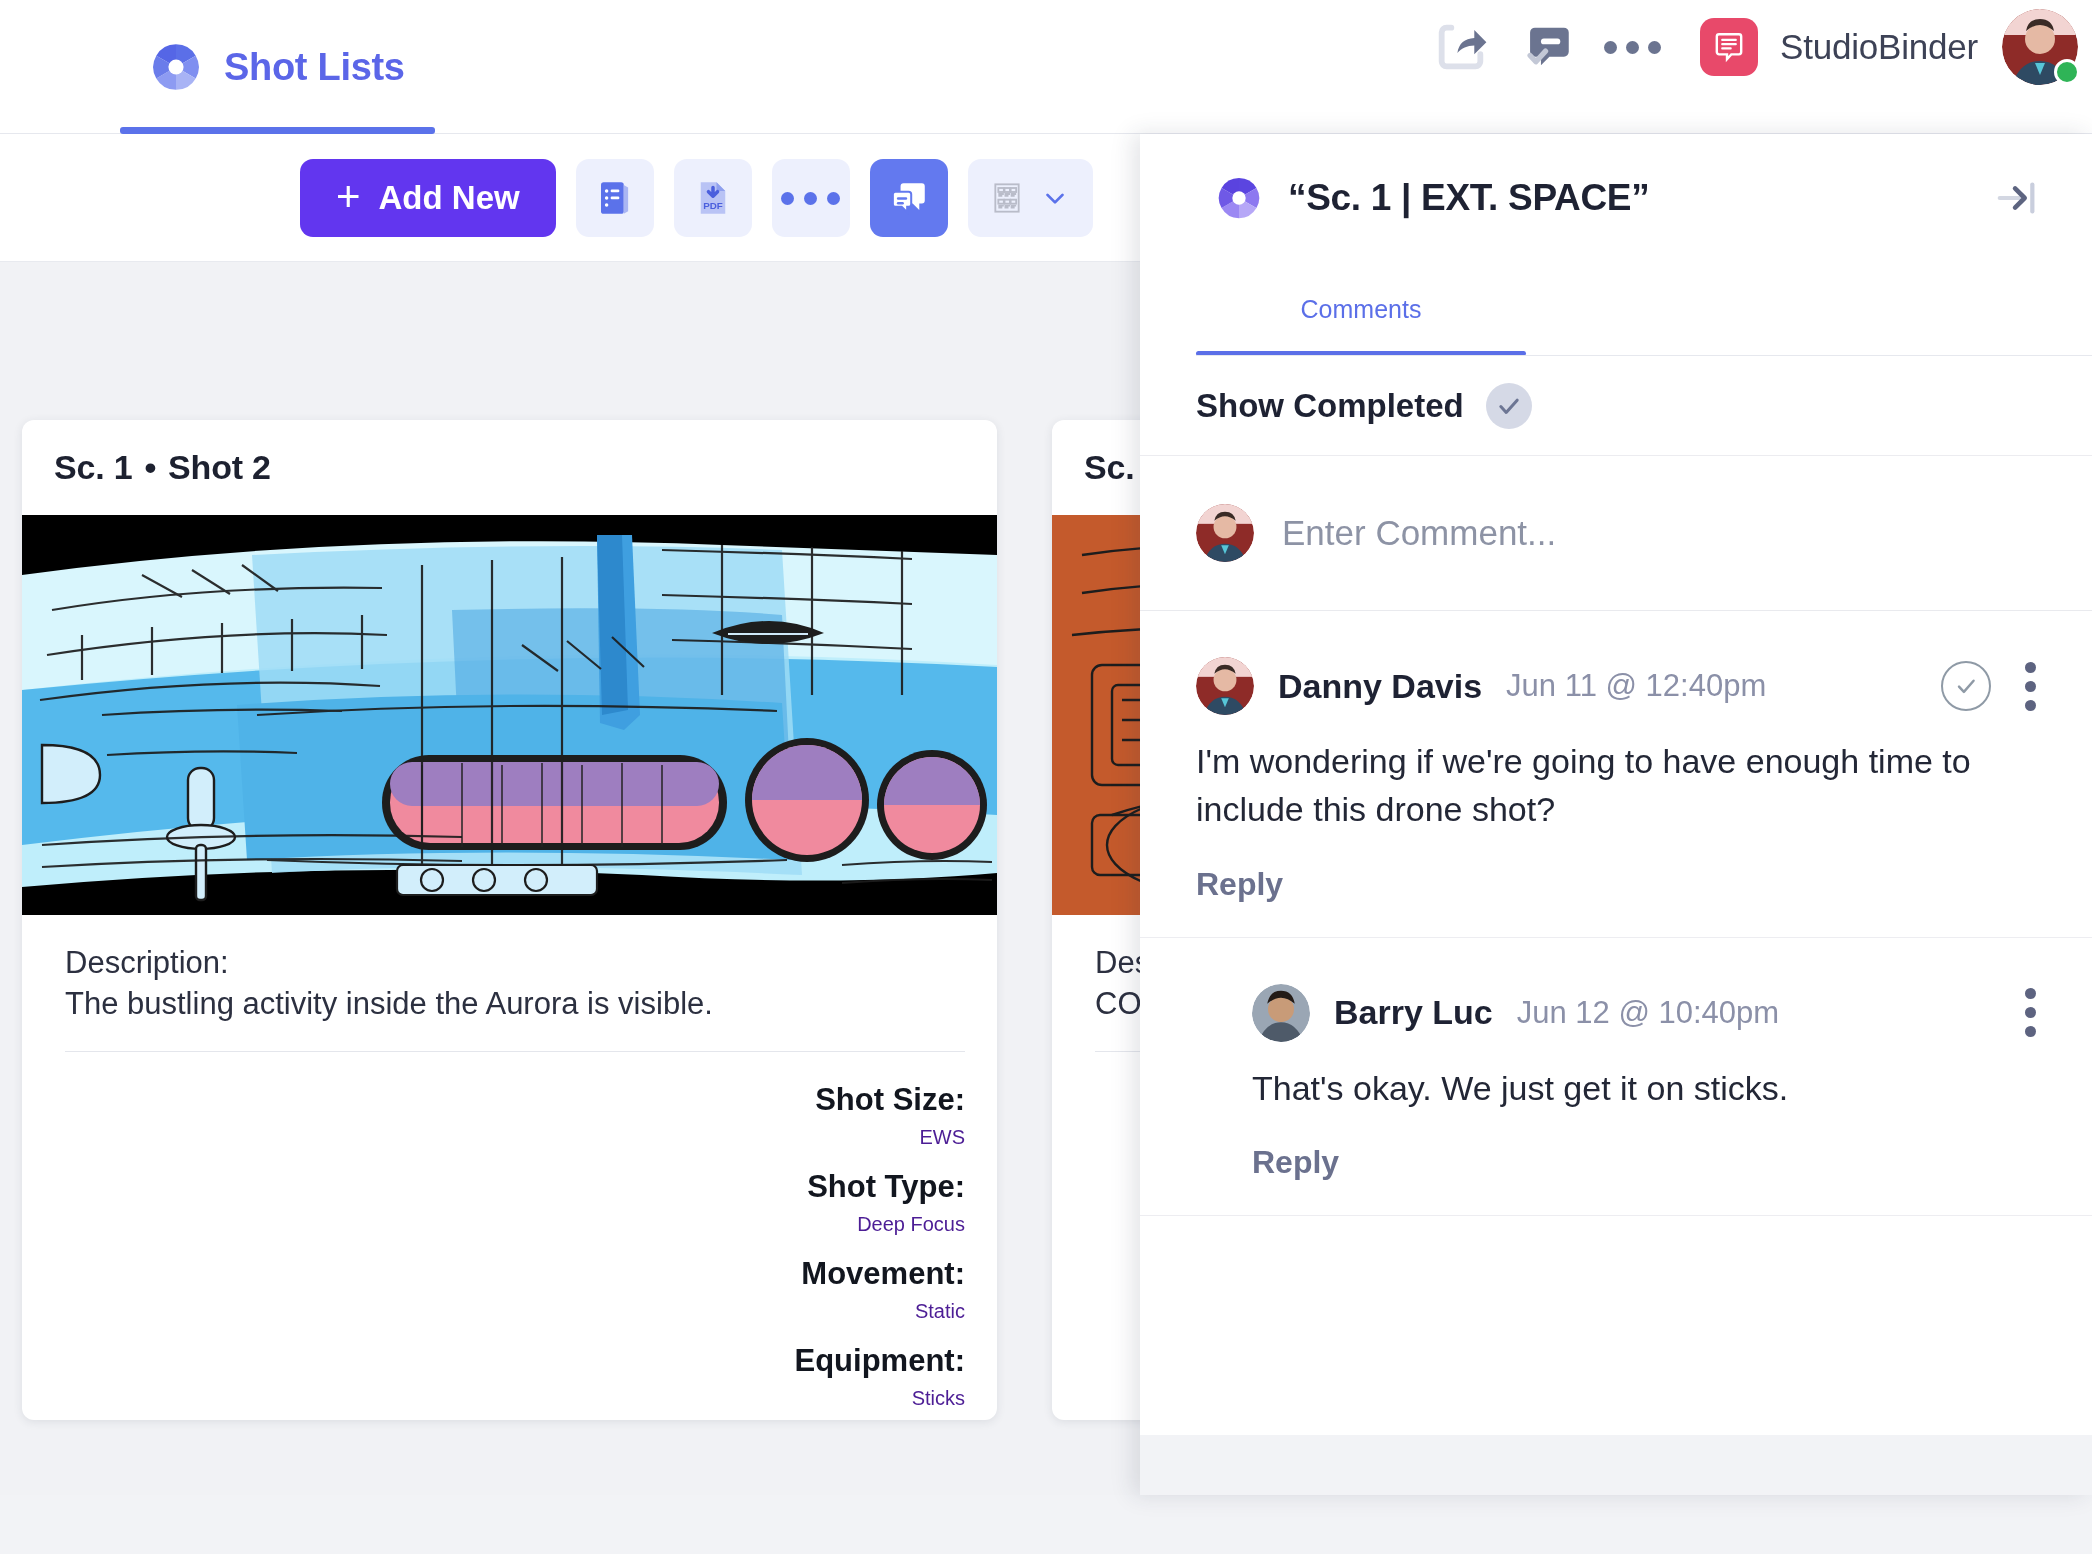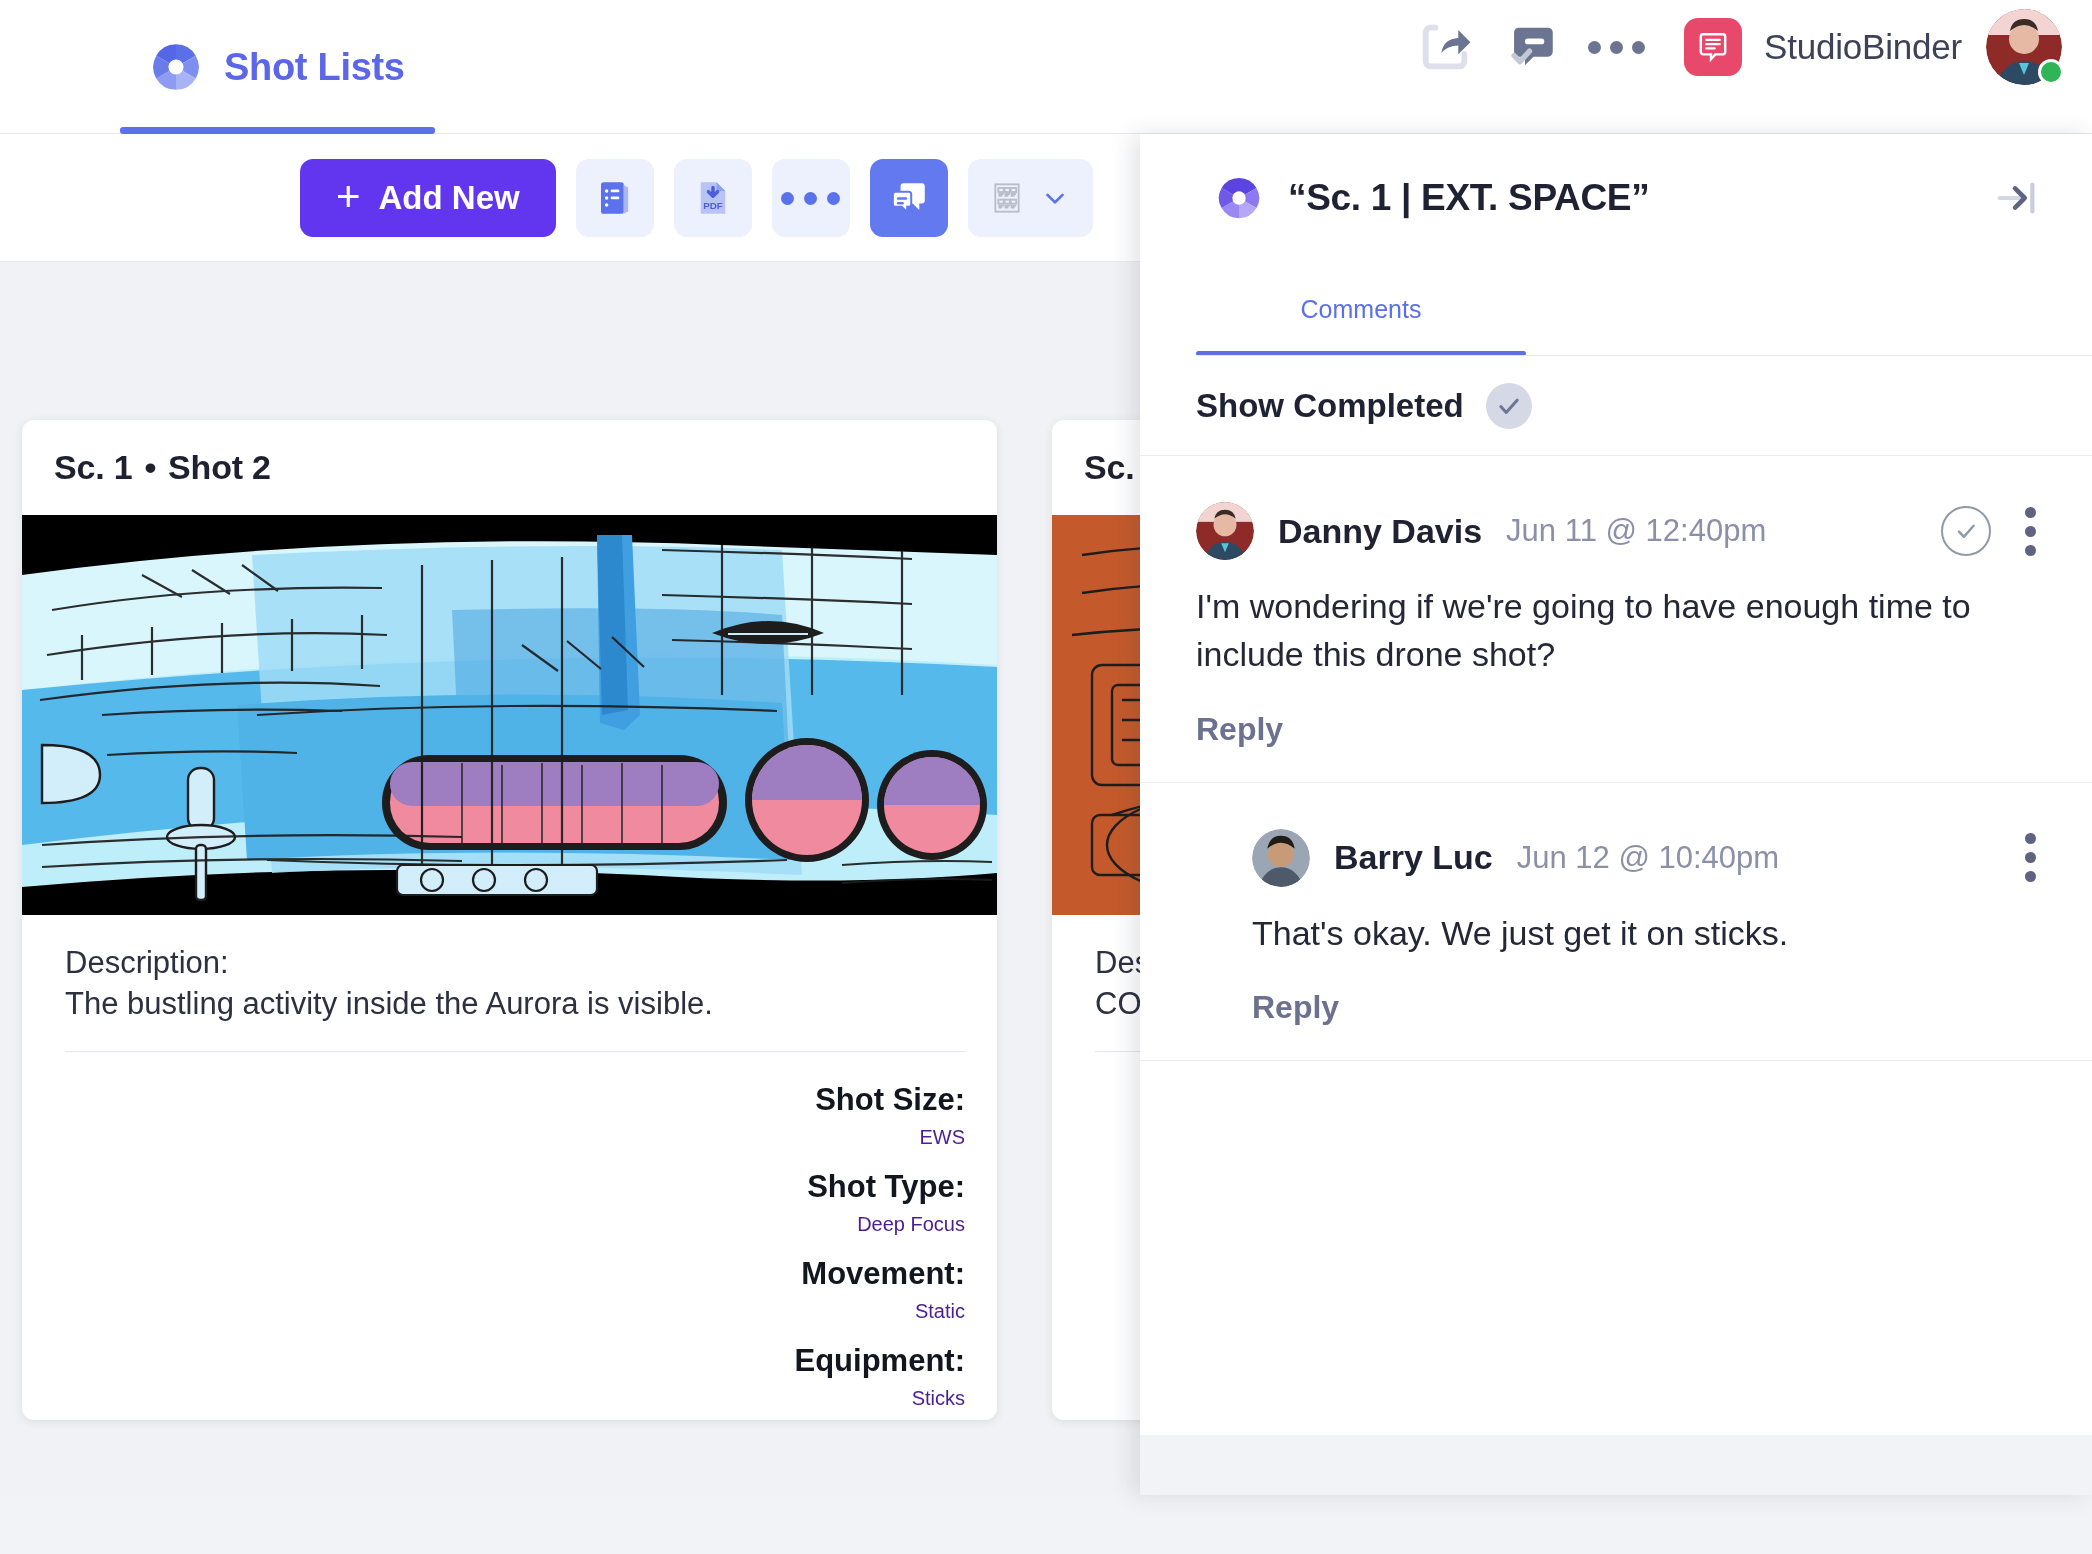--- a/index.html
+++ b/index.html
@@ -27,21 +27,21 @@
     position: absolute; left: 0; bottom: 0; width: 100%; height: 7px;
     background: #5b72ea; border-radius: 3px;
   }
   .aperture { width: 52px; height: 52px; flex: 0 0 52px; }
   .brand-title {
     font-size: 38px; font-weight: 600; color: #5b66e8; letter-spacing: -0.3px;
     white-space: nowrap;
   }
 
   .topbar-right {
-    position: absolute; right: 30px; top: 0; height: 94px;
+    position: absolute; right: 14px; top: 0; height: 94px;
     display: flex; align-items: center; gap: 0px;
   }
   .hdr-icon-btn {
     width: 86px; height: 86px; display: flex; align-items: center; justify-content: center;
     cursor: pointer; border-radius: 10px; background: transparent;
   }
   .dots-icon { display: flex; gap: 9px; }
   .dots-icon i { width: 13px; height: 13px; border-radius: 50%; background: #6b7490; display: block; }
 
   .sb-logo-wrap { display: flex; align-items: center; gap: 22px; margin-left: 24px; cursor: pointer; }
@@ -524,20 +524,40 @@
 
     <div class="showrow">
       <span class="showrow-label">Show Completed</span>
       <span class="check-pill">
         <svg width="28" height="28" viewBox="0 0 24 24">
           <path d="M5 12.5l4.6 5L19 7" stroke="#6d7694" stroke-width="2.6" fill="none" stroke-linecap="round" stroke-linejoin="round"></path>
         </svg>
       </span>
     </div>
 
+    <div class="composer">
+      <span class="av">
+        <svg viewBox="0 0 76 76" width="58" height="58">
+          <defs>
+              <clipPath id="c2">
+                <circle cx="38" cy="38" r="38"></circle>
+              </clipPath>
+            </defs>
+          <g clip-path="url(#c2)">
+            <rect width="76" height="76" fill="#8e2b28"></rect>
+            <rect x="0" y="0" width="76" height="26" fill="#f2d4d2"></rect>
+            <circle cx="38" cy="30" r="15" fill="#e5b9a4"></circle>
+            <path d="M24 22 q14 -12 28 0 q-2 -12 -14 -12 q-12 0 -14 12z" fill="#3a2b26"></path>
+            <path d="M10 76 q8 -24 28 -24 q20 0 28 24z" fill="#2e4a63"></path>
+            <path d="M33 54 l5 12 l5 -12 z" fill="#57c6d8"></path>
+          </g>
+        </svg>
+      </span>
+      <input class="composer-input" type="text" placeholder="Enter Comment..." style="">
+    </div>
 
     <div class="thread-list">
 
       <div class="comment">
         <div class="c-head">
           <span class="av">
             <svg viewBox="0 0 76 76" width="58" height="58">
               <defs>
                   <clipPath id="c3">
                     <circle cx="38" cy="38" r="38"></circle>

